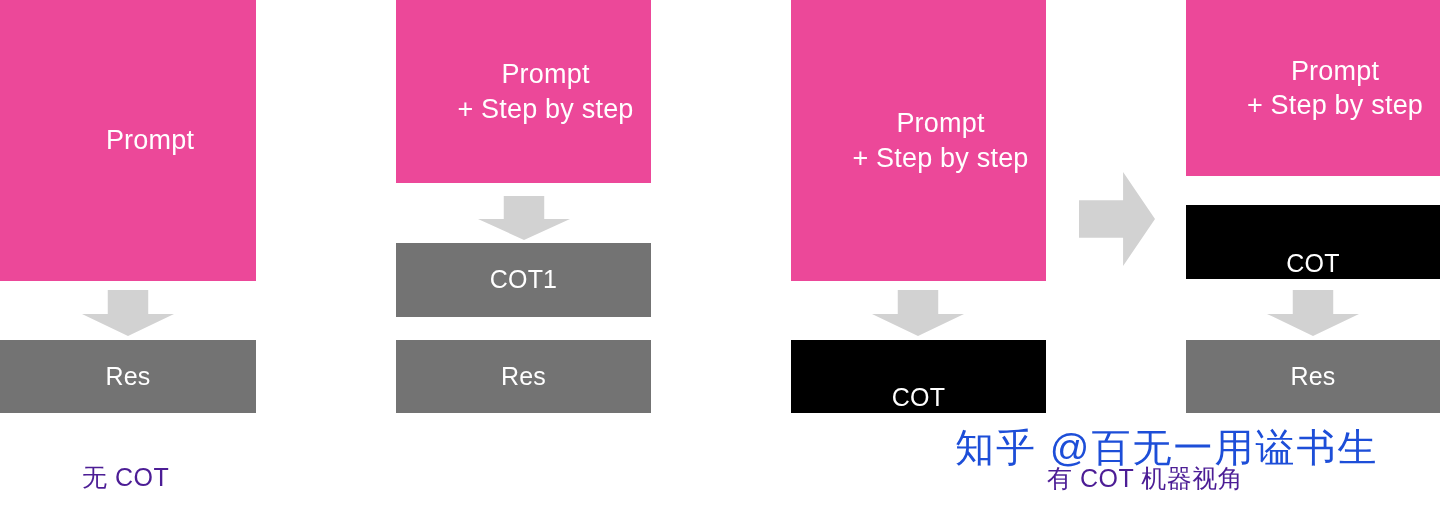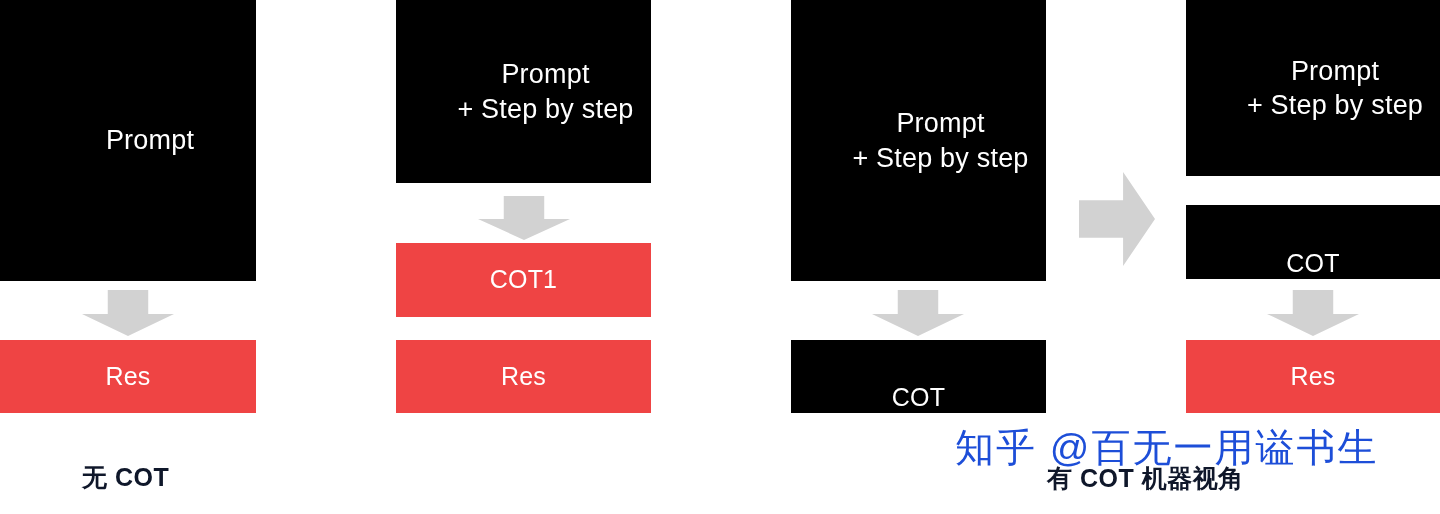--- a/index.html
+++ b/index.html
@@ -25,44 +25,44 @@
     align-items: center;
     justify-content: center;
     text-align: center;
     color: #ffffff;
     font-weight: 400;
     line-height: 1.26;
     letter-spacing: 0.2px;
     box-sizing: border-box;
     white-space: pre-line;
   }
-  .box.blue   { background: #000000; padding-left: 44px; }
-  .box.orange { background: #ef4444; }
+  .box.blue   { background: #ec4899; padding-left: 44px; }
+  .box.orange { background: #737373; }
   .box.green  { background: #000000; align-items: flex-end; }
 
   .box .label { display: block; }
 
   
   .arrow-down {
     position: absolute;
     background: #d2d2d2;
     clip-path: polygon(28% 0%, 72% 0%, 72% 52%, 100% 52%, 50% 100%, 0% 52%, 28% 52%);
   }
   .arrow-right {
     position: absolute;
     background: #d2d2d2;
     clip-path: polygon(0% 30%, 58% 30%, 58% 0%, 100% 50%, 58% 100%, 58% 70%, 0% 70%);
   }
 
   
   .caption {
     position: absolute;
-    color: #0f172a;
+    color: #4c1d95;
     font-size: 25px;
-    font-weight: 700;
+    font-weight: 400;
     white-space: nowrap;
     letter-spacing: 0.5px;
   }
 
   
   .watermark {
     position: absolute;
     left: 955px;
     top: 421px;
     font-size: 39px;

